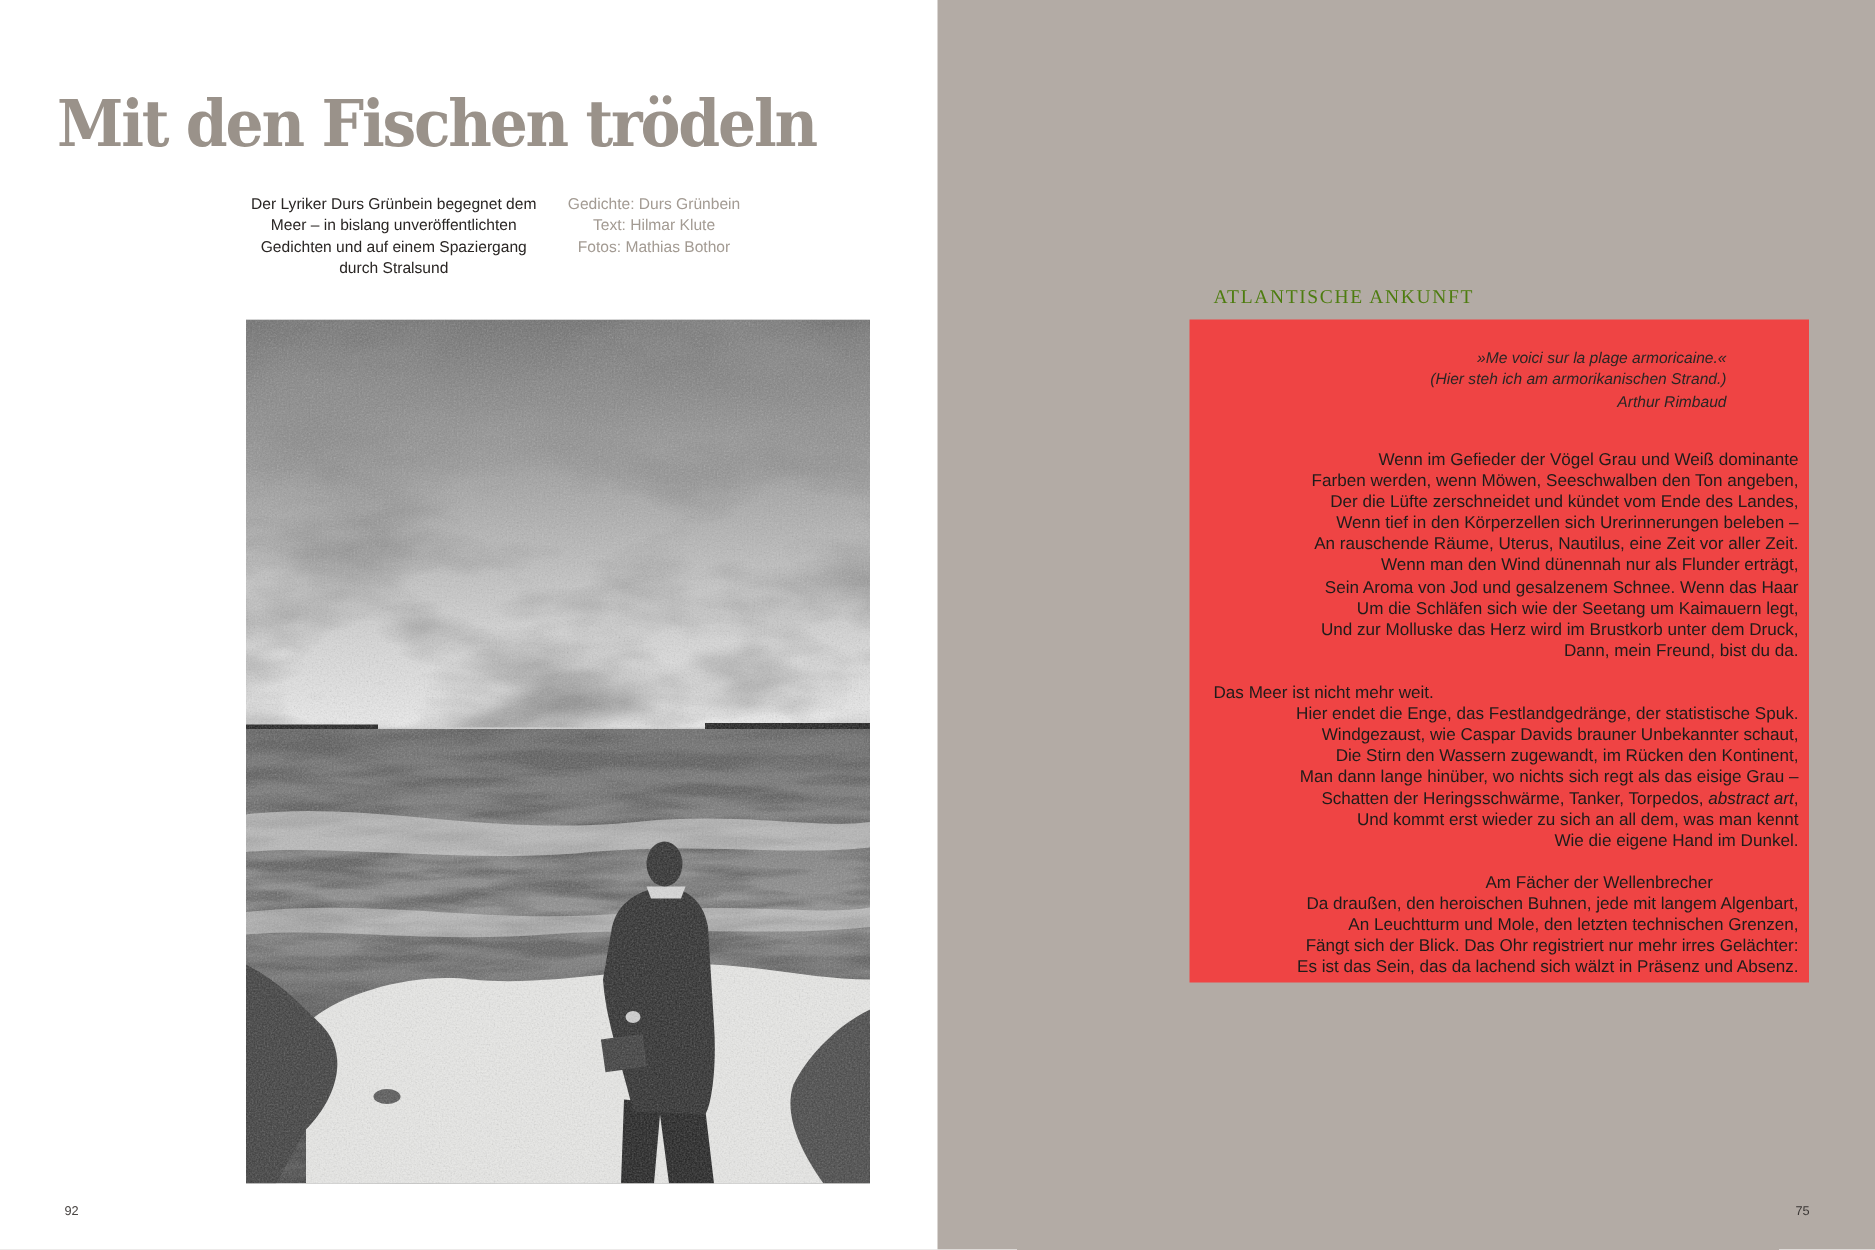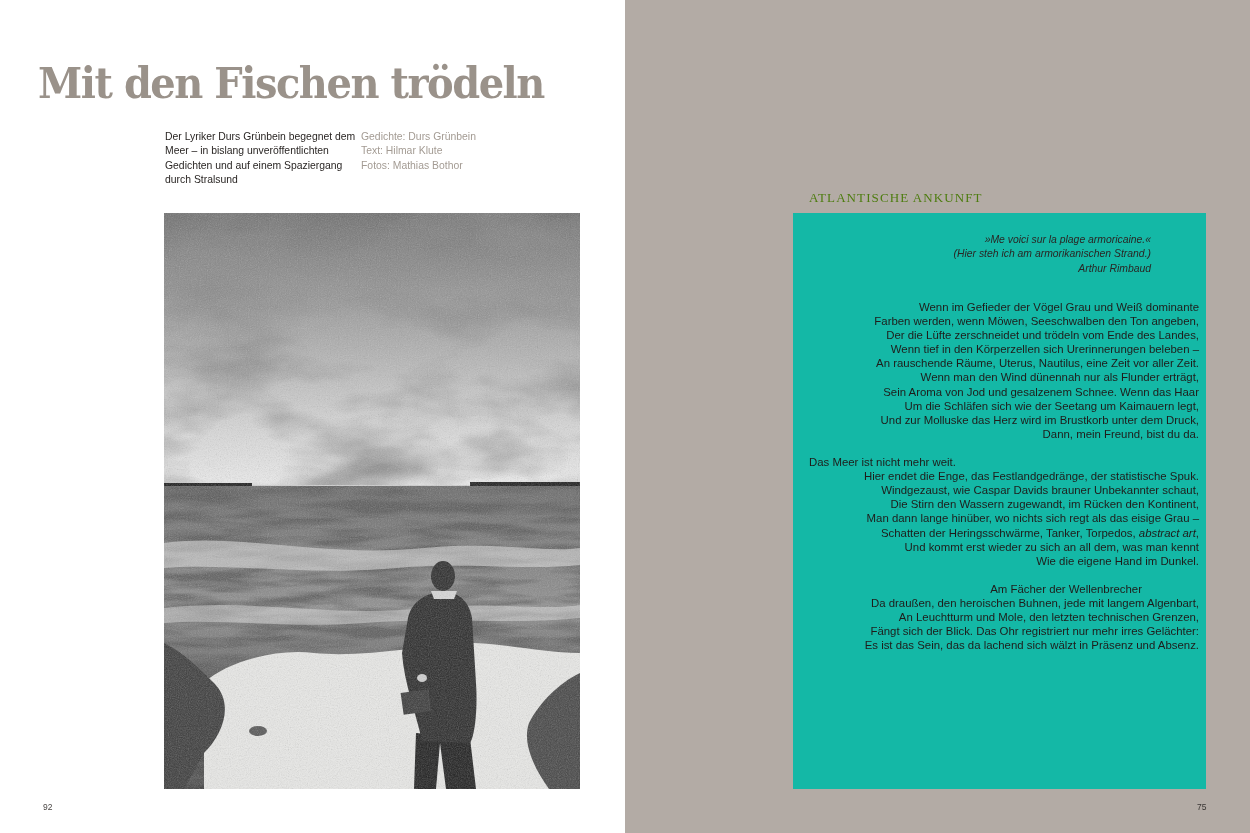--- a/index.html
+++ b/index.html
@@ -2,20 +2,21 @@
 <html><head>
 <meta charset="utf-8">
 <style>
   * { margin: 0; padding: 0; box-sizing: border-box; }
   html, body { width: 1250px; height: 833px; overflow: hidden; background: #ffffff; }
   body { position: relative; font-family: "Liberation Sans", sans-serif; }
 
   .page-left {
     position: absolute; left: 0; top: 0; width: 625px; height: 656px;
     background: #ffffff;
+    text-align: center;
   }
   .page-right {
     position: absolute; left: 625px; top: 0; width: 625px; height: 833px;
     background: #b3aba5;
   }
 
   .headline {
     position: absolute; left: 38px; top: 58px;
     font-family: "DejaVu Serif", "Liberation Serif", serif;
     font-weight: bold;
@@ -53,22 +54,22 @@
   .page-number.right { left: 1197px; color: #3a3634; }
 
   .poem-title {
     position: absolute; left: 809px; top: 190px;
     font-family: "Liberation Serif", serif;
     font-size: 13px; letter-spacing: 1.1px; color: #4d7c0f;
     white-space: nowrap;
   }
 
   .poem-panel {
-    position: absolute; left: 793px; top: 213px; width: 413px; height: 576px;
-    background: #14b8a6;
+    position: absolute; left: 793px; top: 213px; width: 413px; height: 442px;
+    background: #ef4444;
   }
 
   .epigraph {
     position: absolute; right: 55px; top: 20px; width: 300px;
     text-align: right; font-style: italic;
     font-size: 10.4px; line-height: 14.3px; color: #2a2624;
   }
 
   .poem-body {
     position: absolute; left: 16px; top: 87px; width: 390px;
@@ -181,21 +182,21 @@
   <div class="epigraph">
     <div>»Me voici sur la plage armoricaine.«</div>
     <div>(Hier steh ich am armorikanischen Strand.)</div>
     <div>Arthur Rimbaud</div>
   </div>
 
   <div class="poem-body">
     <div class="stanza">
       <div class="line">Wenn im Gefieder der Vögel Grau und Weiß dominante</div>
       <div class="line">Farben werden, wenn Möwen, Seeschwalben den Ton angeben,</div>
-      <div class="line">Der die Lüfte zerschneidet und trödeln vom Ende des Landes,</div>
+      <div class="line">Der die Lüfte zerschneidet und kündet vom Ende des Landes,</div>
       <div class="line">Wenn tief in den Körperzellen sich Urerinnerungen beleben –</div>
       <div class="line">An rauschende Räume, Uterus, Nautilus, eine Zeit vor aller Zeit.</div>
       <div class="line">Wenn man den Wind dünennah nur als Flunder erträgt,</div>
       <div class="line">Sein Aroma von Jod und gesalzenem Schnee. Wenn das Haar</div>
       <div class="line">Um die Schläfen sich wie der Seetang um Kaimauern legt,</div>
       <div class="line">Und zur Molluske das Herz wird im Brustkorb unter dem Druck,</div>
       <div class="line">Dann, mein Freund, bist du da.</div>
     </div>
 
     <div class="stanza">

